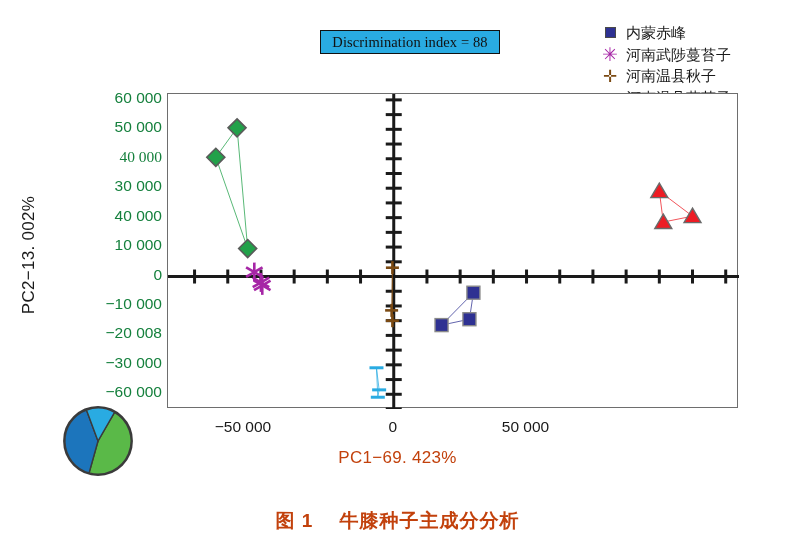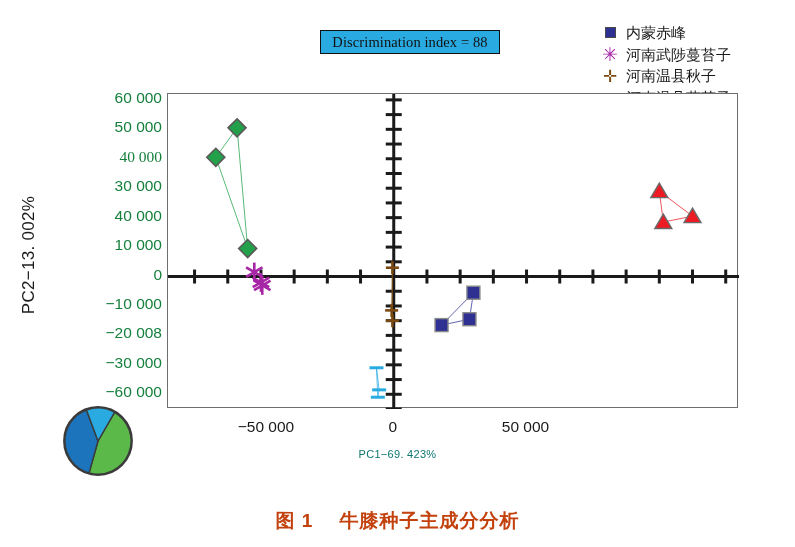--- a/index.html
+++ b/index.html
@@ -127,22 +127,22 @@
     color:#1a1a1a;
     white-space:nowrap;
   }
   #xlabels{position:absolute;left:0;top:418px;width:795px;height:22px;}
 
   
   #xtitle{
     position:absolute;
     left:0;top:448px;width:795px;
     text-align:center;
-    font-size:11px;
-    color:#0f766e;
+    font-size:17px;
+    color:#c2410c;
     letter-spacing:.3px;
   }
   #ytitle{
     position:absolute;
     left:-96px;top:245px;
     width:250px;
     text-align:center;
     font-size:17px;
     color:#1a1a1a;
     transform:rotate(-90deg);
@@ -343,21 +343,21 @@
         <g>
           <line x1="204.13720930232557" y1="295.8644859813084" x2="218.13720930232557" y2="295.8644859813084" stroke="#29ABE2" stroke-width="3"></line>
         </g>
         <g>
           <line x1="202.8093023255814" y1="303.22429906542055" x2="216.8093023255814" y2="303.22429906542055" stroke="#29ABE2" stroke-width="3"></line>
         </g>
       </svg>
   </div>
 
   <div id="xlabels">
-      <div class="xtick" style="left: 266px; text-align: center;">−50 000</div>
+      <div class="xtick" style="left: 243px; text-align: center;">−50 000</div>
       <div class="xtick" style="left: 392.744px;">0</div>
       <div class="xtick" style="left: 525.535px;">50 000</div>
     </div>
 
   <div id="xtitle">PC1−69. 423%</div>
   <div id="ytitle">PC2−13. 002%</div>
 
   <svg id="pie" viewBox="0 0 100 100">
       <circle cx="50" cy="50" r="47" fill="#ffffff" stroke="#3b3b3b" stroke-width="3"></circle>
       <path d="M50,50 L73,10.162831425915826 A46,46 0 0,1 37.629688251697786,94.30547807269228 Z" fill="#5AB948" stroke="#3b3b3b" stroke-width="2"></path>

